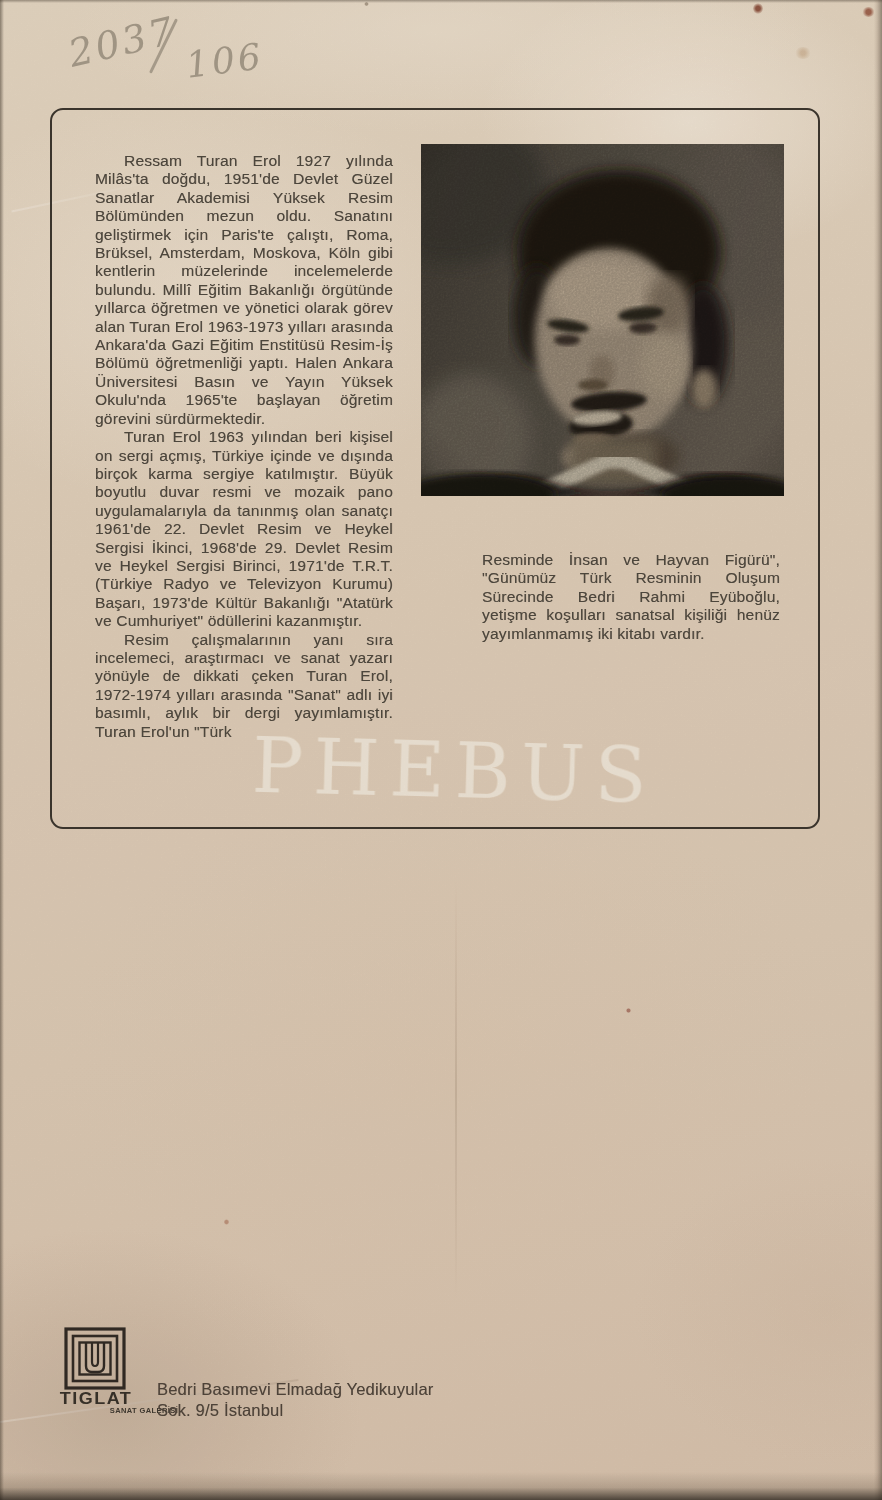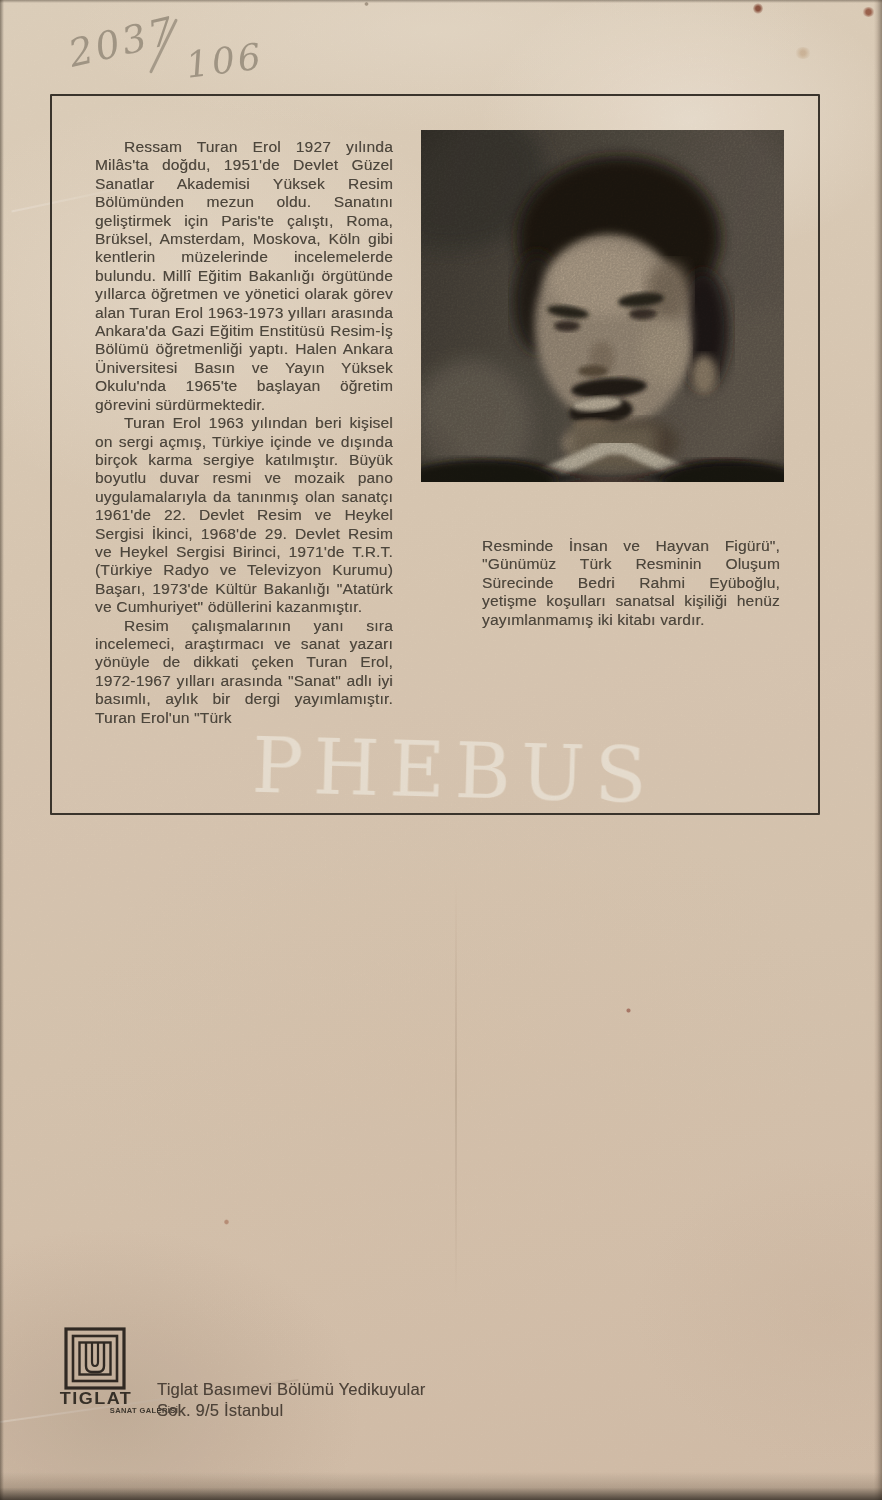--- a/index.html
+++ b/index.html
@@ -35,21 +35,21 @@
   .stain5{left:224px;top:1219px;width:5px;height:6px;background:radial-gradient(circle,#9b5a40 40%,transparent 75%);opacity:.5;}
   .stain6{left:364px;top:2px;width:5px;height:4px;background:radial-gradient(circle,#6b5a48 40%,transparent 75%);opacity:.5;}
   
   .pencil{left:60px;top:12px;width:220px;height:90px;color:var(--pencil,#a29786);
     font-family:"DejaVu Serif",serif;font-style:italic;filter:blur(.4px);}
   .pencil span{position:absolute;display:block;letter-spacing:3px;}
   .pencil-num1{left:8px;top:8px;font-size:38px;transform:rotate(-13deg);}
   .pencil-slash{position:absolute;left:102px;top:4px;width:3px;height:60px;background:var(--pencil,#a29786);transform:rotate(26deg);border-radius:2px;opacity:.9;}
   .pencil-num2{left:126px;top:28px;font-size:36px;transform:rotate(-7deg);}
   
-  .frame{left:50px;top:94px;width:766px;height:717px;border:2.5px solid var(--border,#37312a);border-radius:1px;}
+  .frame{left:50px;top:108px;width:766px;height:717px;border:2.5px solid var(--border,#37312a);border-radius:13px;}
   .col{position:absolute;width:298px;color:var(--ink,#4a443b);font-size:15.5px;line-height:18.4px;
     text-align:justify;letter-spacing:.2px;text-shadow:.3px .3px .4px rgba(70,62,52,.45);}
   .col p{margin:0;}
   .col p.indent{text-indent:29px;}
   .col-left{left:43px;top:42px;}
   .col-right{left:430px;top:441px;}
   .portrait{left:369px;top:34px;}
   
   .watermark{left:252px;top:726px;font-family:"DejaVu Serif",serif;font-size:76px;font-weight:400;
     letter-spacing:10px;color:rgba(252,249,242,.52);transform:rotate(1.5deg);filter:blur(.5px);
@@ -83,21 +83,21 @@
     <span class="pencil-num1">2037</span>
     <i class="pencil-slash"></i>
     <span class="pencil-num2">106</span>
   </div>
 
   <div class="abs frame">
 
     <div class="col col-left">
       <p class="indent">Ressam Turan Erol 1927 yılında Milâs'ta doğdu, 1951'de Devlet Güzel Sanatlar Akademisi Yüksek Resim Bölümünden mezun oldu. Sanatını geliştirmek için Paris'te çalıştı, Roma, Brüksel, Amsterdam, Moskova, Köln gibi kentlerin müzelerinde incelemelerde bulundu. Millî Eğitim Bakanlığı örgütünde yıllarca öğretmen ve yönetici olarak görev alan Turan Erol 1963-1973 yılları arasında Ankara'da Gazi Eğitim Enstitüsü Resim-İş Bölümü öğretmenliği yaptı. Halen Ankara Üniversitesi Basın ve Yayın Yüksek Okulu'nda 1965'te başlayan öğretim görevini sürdürmektedir.</p>
       <p class="indent">Turan Erol 1963 yılından beri kişisel on sergi açmış, Türkiye içinde ve dışında birçok karma sergiye katılmıştır. Büyük boyutlu duvar resmi ve mozaik pano uygulamalarıyla da tanınmış olan sanatçı 1961'de 22. Devlet Resim ve Heykel Sergisi İkinci, 1968'de 29. Devlet Resim ve Heykel Sergisi Birinci, 1971'de T.R.T. (Türkiye Radyo ve Televizyon Kurumu) Başarı, 1973'de Kültür Bakanlığı "Atatürk ve Cumhuriyet" ödüllerini kazanmıştır.</p>
-      <p class="indent">Resim çalışmalarının yanı sıra incelemeci, araştırmacı ve sanat yazarı yönüyle de dikkati çeken Turan Erol, 1972-1967 yılları arasında "Sanat" adlı iyi basımlı, aylık bir dergi yayımlamıştır. Turan Erol'un "Türk</p>
+      <p class="indent">Resim çalışmalarının yanı sıra incelemeci, araştırmacı ve sanat yazarı yönüyle de dikkati çeken Turan Erol, 1972-1974 yılları arasında "Sanat" adlı iyi basımlı, aylık bir dergi yayımlamıştır. Turan Erol'un "Türk</p>
     </div>
 
     <svg class="abs portrait" width="363" height="352" viewBox="0 0 363 352" role="img">
       <defs>
         <linearGradient id="pbg" x1="0" y1="0" x2="1" y2="0.3">
           <stop offset="0" stop-color="#474239"></stop>
           <stop offset="0.5" stop-color="#5a544a"></stop>
           <stop offset="1" stop-color="#6e6559"></stop>
         </linearGradient>
         <radialGradient id="pvig" cx="0.5" cy="0.45" r="0.8">
@@ -165,21 +165,21 @@
   <svg class="abs logo-box" width="62" height="63" viewBox="0 0 62 63">
     <rect x="2" y="2" width="58" height="59" fill="none" stroke="#2c2620" stroke-width="3.2"></rect>
     <rect x="9" y="9" width="44" height="45" fill="none" stroke="#2c2620" stroke-width="2.6"></rect>
     <rect x="15.5" y="15.5" width="31" height="32" fill="none" stroke="#2c2620" stroke-width="2.4"></rect>
     <path d="M22,16 L22,39 Q22,45 28,45 L34,45 Q40,45 40,39 L40,16" fill="none" stroke="#2c2620" stroke-width="2.4"></path>
     <path d="M28,16 L28,35 Q28,39 31,39 Q34,39 34,35 L34,16" fill="none" stroke="#2c2620" stroke-width="2.2"></path>
   </svg>
   <div class="abs logo-title">TIGLAT</div>
   <div class="abs logo-subtitle">SANAT GALERİSİ</div>
   <div class="abs address">
-    <div>Tiglat Basımevi Bölümü Yedikuyular</div>
+    <div>Bedri Basımevi Elmadağ Yedikuyular</div>
     <div>Sok. 9/5 İstanbul</div>
   </div>
 
   <div class="abs edge-left"></div>
   <div class="abs edge-top"></div>
   <div class="abs edge-right"></div>
   <div class="abs edge-bottom"></div>
 
   <svg class="abs noise" width="882" height="1500">
     <filter id="paperNoise">

